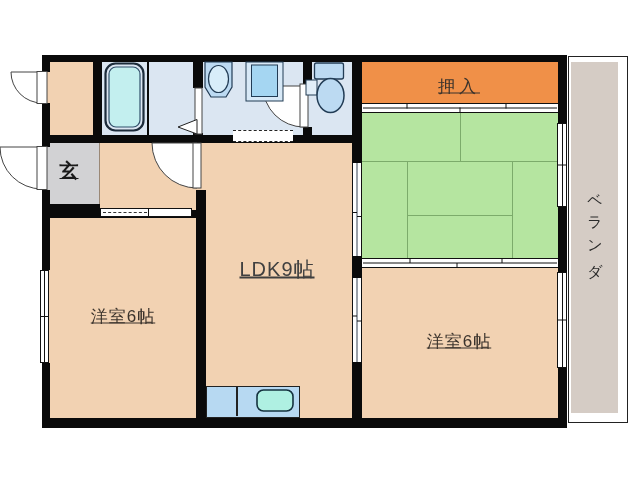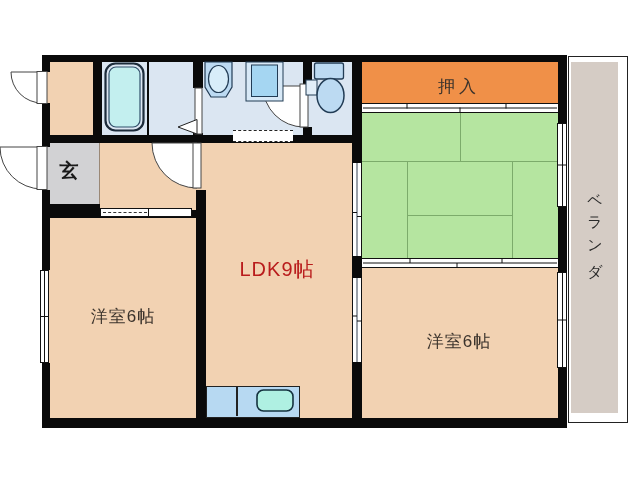--- a/index.html
+++ b/index.html
@@ -6,21 +6,21 @@
   .plan{position:relative;width:640px;height:480px;background:#fff;overflow:hidden;
         font-family:"Liberation Sans","DejaVu Sans",sans-serif;}
   .wall{position:absolute;background:#0a0a0a;}
   .fill{position:absolute;}
   .tatami{position:absolute;background:#7cab6b;}
   .band{position:absolute;background:#fff;box-sizing:border-box;}
   .band-h{border-top:1px solid #111;border-bottom:1px solid #111;}
   .band-v{border-left:1px solid #111;border-right:1px solid #111;}
   .window{position:absolute;background:#fff;border:1px solid #111;box-sizing:border-box;}
   .winline-v{position:absolute;background:#111;}
-  .label{position:absolute;transform:translate(-50%,-50%);color:#3b332c;white-space:nowrap;}
+  .label{position:absolute;transform:translate(-50%,-50%);color:#3b332c;white-space:nowrap;text-decoration:underline;}
   .overlay{position:absolute;left:0;top:0;}
 </style>
 </head>
 <body>
 
 <div class="plan">
 
   <div class="fill" style="left:42px;top:55px;width:525px;height:373px;background:#f2d2b2;"></div>
   <div class="fill" style="left:93px;top:62px;width:269px;height:81px;background:#dbe6f2;"></div>
   <div class="fill" style="left:44px;top:138px;width:56px;height:70px;background:#d2d2d4;"></div>
@@ -134,18 +134,18 @@
       <line x1="357" y1="216.5" x2="362" y2="216.5"></line>
       <line x1="352" y1="316" x2="357" y2="316"></line>
       <line x1="357" y1="321" x2="362" y2="321"></line>
       <line x1="40" y1="316.5" x2="49" y2="316.5"></line>
       <line x1="557" y1="165" x2="567" y2="165"></line>
       <line x1="557" y1="320" x2="567" y2="320"></line>
     </g>
   </svg>
 
   <span class="label" style="left:459px;top:86px;font-size:17px;letter-spacing:4px;">押入</span>
-  <span class="label" style="left:277px;top:269px;font-size:20px;letter-spacing:1px;color:#b91c1c;">LDK9帖</span>
+  <span class="label" style="left:277px;top:269px;font-size:20px;letter-spacing:1px;color:#404040;">LDK9帖</span>
   <span class="label" style="left:123px;top:316px;font-size:17px;letter-spacing:1px;">洋室6帖</span>
   <span class="label" style="left:459px;top:341px;font-size:17px;letter-spacing:1px;">洋室6帖</span>
   <span class="label" style="left:69px;top:171px;font-size:19px;font-weight:700;color:#1a1a1a;">玄</span>
 
 </div>
 
 </body></html>

